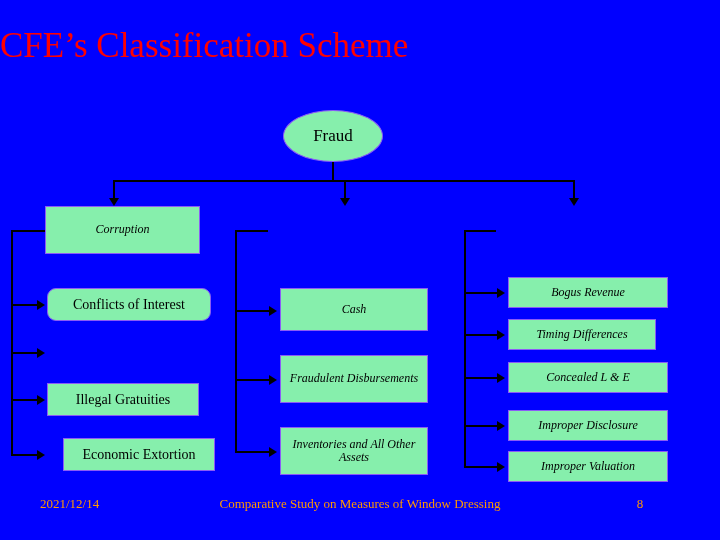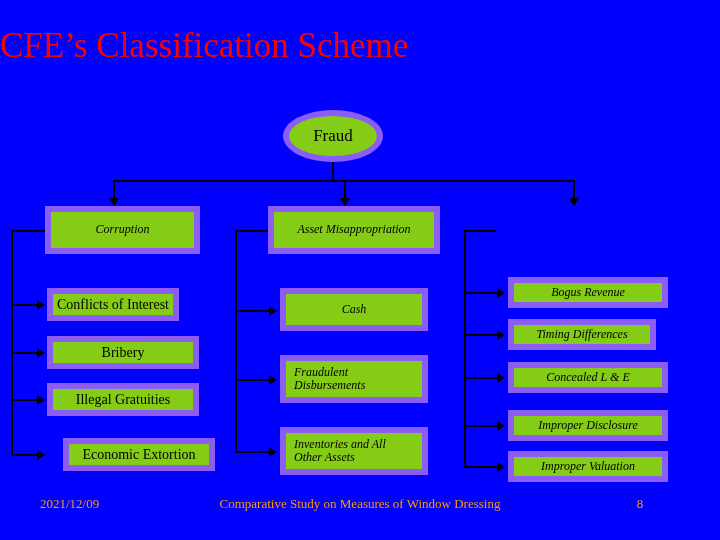--- a/index.html
+++ b/index.html
@@ -27,26 +27,27 @@
     width: 720px;
     text-align: left;
     color: #FF0000;
     font-size: 35px;
     font-family: "Liberation Serif", serif;
     letter-spacing: 0px;
     white-space: nowrap;
   }
   .node {
     position: absolute;
-    background: #84cc16;
-    border: 6px solid #8b5cf6;
+    background: #86efac;
+    border: 1px solid #8b5cf6;
     color: #000000;
     font-family: "Liberation Serif", serif;
     font-size: 14px;
     line-height: 1.12;
+    text-align: center;
     display: flex;
     align-items: center;
     justify-content: center;
     box-sizing: border-box;
   }
   .node.oval {
     border-radius: 50%;
     font-size: 17px;
   }
   .node.big {
@@ -112,32 +113,30 @@
   <div class="line" style="left:113px; top:180px; width:2px; height:20px;"></div>
   <div class="arrow-down" style="left:109px; top:198px;"></div>
 
   <div class="line" style="left:344px; top:180px; width:2px; height:20px;"></div>
   <div class="arrow-down" style="left:340px; top:198px;"></div>
 
   <div class="line" style="left:573px; top:180px; width:2px; height:20px;"></div>
   <div class="arrow-down" style="left:569px; top:198px;"></div>
 
   <div class="node big" style="left:45px; top:206px; width:155px; height:48px;">Corruption</div>
-  <div class="node big" style="left:268px; top:206px; width:172px; height:48px; padding:0 8px;">Asset Misappropriation</div>
 
   <div class="line" style="left:11px; top:230px; width:2px; height:225px;"></div>
   <div class="line" style="left:11px; top:230px; width:34px; height:2px;"></div>
 
   <div class="line" style="left:11px; top:304px; width:26px; height:2px;"></div>
   <div class="arrow-right" style="left:37px; top:300px;"></div>
-  <div class="node" style="left:47px; top:288px; width:132px; height:33px;">Conflicts of Interest</div>
+  <div class="node" style="left:47px; top:288px; width:164px; height:33px;border-radius:9px;">Conflicts of Interest</div>
 
   <div class="line" style="left:11px; top:352px; width:26px; height:2px;"></div>
   <div class="arrow-right" style="left:37px; top:348px;"></div>
-  <div class="node" style="left:47px; top:336px; width:152px; height:33px;">Bribery</div>
 
   <div class="line" style="left:11px; top:399px; width:26px; height:2px;"></div>
   <div class="arrow-right" style="left:37px; top:395px;"></div>
   <div class="node" style="left:47px; top:383px; width:152px; height:33px;">Illegal Gratuities</div>
 
   <div class="line" style="left:11px; top:454px; width:26px; height:2px;"></div>
   <div class="arrow-right" style="left:37px; top:450px;"></div>
   <div class="node" style="left:63px; top:438px; width:152px; height:33px;">Economic Extortion</div>
 
   <div class="line" style="left:235px; top:230px; width:2px; height:222px;"></div>
@@ -171,17 +170,17 @@
   <div class="node big" style="left:508px; top:362px; width:160px; height:31px;">Concealed L &amp; E</div>
 
   <div class="line" style="left:464px; top:425px; width:33px; height:2px;"></div>
   <div class="arrow-right" style="left:497px; top:421px;"></div>
   <div class="node big" style="left:508px; top:410px; width:160px; height:31px;">Improper Disclosure</div>
 
   <div class="line" style="left:464px; top:466px; width:33px; height:2px;"></div>
   <div class="arrow-right" style="left:497px; top:462px;"></div>
   <div class="node big" style="left:508px; top:451px; width:160px; height:31px;">Improper Valuation</div>
 
-  <div class="footer-text" id="footer-date">2021/12/09</div>
+  <div class="footer-text" id="footer-date">2021/12/14</div>
   <div class="footer-text" id="footer-center">Comparative Study on Measures of Window Dressing</div>
   <div class="footer-text" id="footer-page">8</div>
 
 </div>
 
 </body></html>

